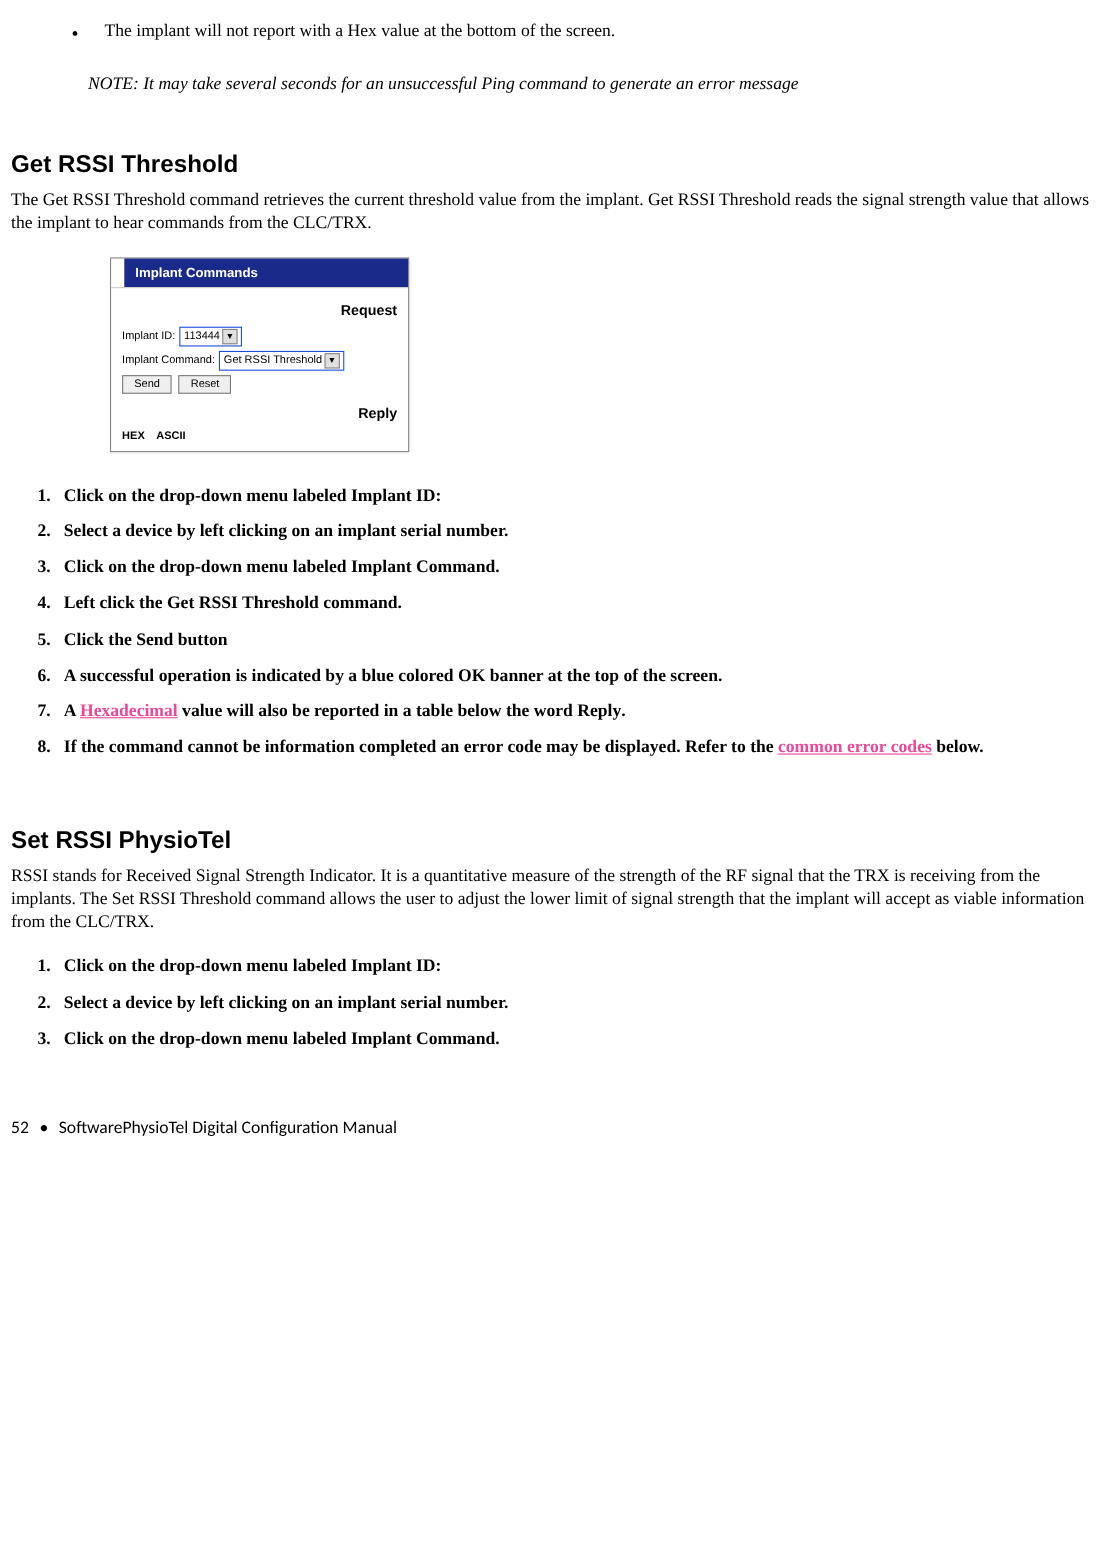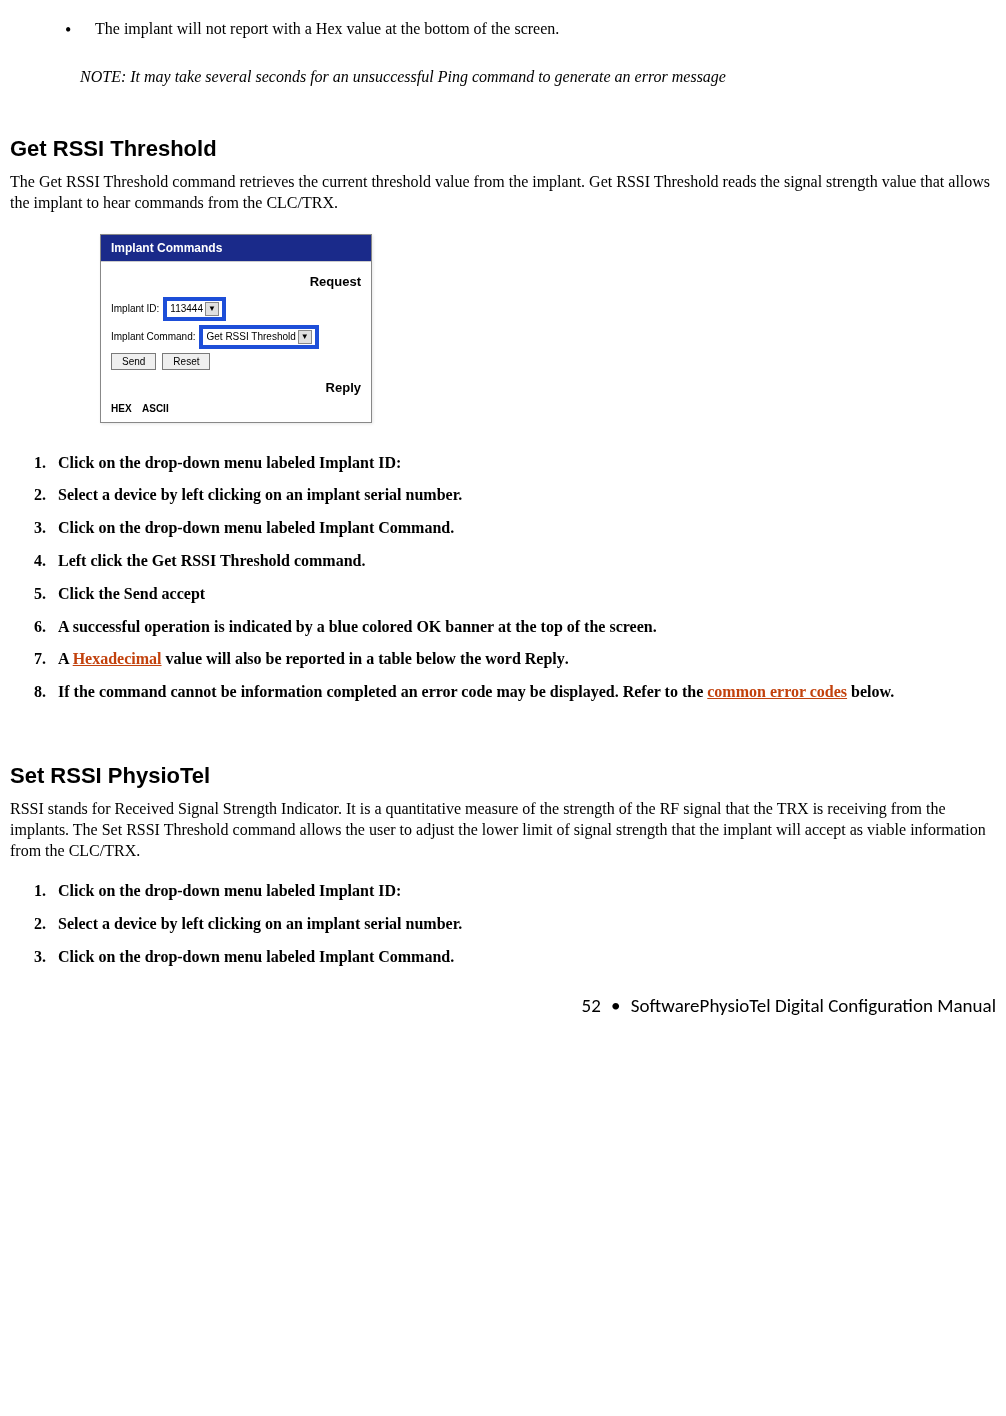--- a/index.html
+++ b/index.html
@@ -49,20 +49,21 @@
     font-size: 11px;
     background: #fff;
     box-shadow: 1px 1px 3px rgba(0,0,0,0.1);
   }
   .screenshot-title {
     background: #1a2a8a;
     color: #fff;
     font-weight: bold;
     padding: 6px 10px;
     font-size: 12px;
+    margin-left: 12px;
   }
   .screenshot-body {
     padding: 8px 10px;
     border-top: 1px solid #ccc;
   }
   .section-label {
     font-weight: bold;
     font-size: 13px;
     margin: 4px 0 8px 0;
     font-family: Arial, sans-serif;
@@ -71,21 +72,21 @@
   .field-row {
     margin: 4px 0;
     display: flex;
     align-items: center;
     gap: 4px;
   }
   .field-label {
     font-size: 10px;
   }
   .dropdown {
-    border: 4px solid #1d4ed8;
+    border: 1px solid #1d4ed8;
     background: #fff;
     padding: 1px 3px;
     font-size: 10px;
     display: inline-flex;
     align-items: center;
     gap: 2px;
   }
   .dropdown-arrow {
     background: #e0e0e0;
     border: 1px solid #888;
@@ -115,29 +116,29 @@
     margin: 20px 0 20px 40px;
     padding: 0;
   }
   ol.steps li {
     margin-bottom: 12px;
     padding-left: 8px;
     line-height: 1.3;
     font-weight: bold;
   }
   .link {
-    color: #c2410c;
+    color: #ec4899;
     text-decoration: underline;
   }
   .footer {
     display: flex;
-    justify-content: flex-end;
-    margin-top: 26px;
+    justify-content: flex-start;
+    margin-top: 60px;
     font-family: Calibri, Arial, sans-serif;
-    font-size: 19px;
+    font-size: 16px;
   }
   .footer .left span.bullet { margin: 0 6px; }
 </style>
 </head>
 <body>
 
 <ul class="bullet-list">
   <li>The implant will not report with a Hex value at the bottom of the screen.</li>
 </ul>
 
@@ -174,21 +175,21 @@
       <span>ASCII</span>
     </div>
   </div>
 </div>
 
 <ol class="steps">
   <li><span>Click on the drop-down menu labeled </span><strong>Implant ID:</strong></li>
   <li>Select a device by left clicking on an implant serial number.</li>
   <li><span>Click on the drop-down menu labeled </span><strong>Implant Command</strong><span>.</span></li>
   <li><span>Left click the </span><strong>Get RSSI Threshold</strong><span> command.</span></li>
-  <li><span>Click the </span><strong>Send</strong><span> accept</span></li>
+  <li><span>Click the </span><strong>Send</strong><span> button</span></li>
   <li><span>A successful operation is indicated by a blue colored </span><strong>OK</strong><span> banner at the top of the screen.</span></li>
   <li><span>A </span><a class="link">Hexadecimal</a><span> value will also be reported in a table below the word </span><strong>Reply</strong><span>.</span></li>
   <li><span>If the command cannot be information completed an error code may be displayed. Refer to the </span><a class="link">common error codes</a><span> below.</span></li>
 </ol>
 
 <h2 style="margin-top:60px;">Set RSSI PhysioTel</h2>
 <p class="para">RSSI stands for Received Signal Strength Indicator. It is a quantitative measure of the strength of the RF signal that the TRX is receiving from the implants.  The Set RSSI Threshold command allows the user to adjust the lower limit of signal strength that the implant will accept as viable information from the CLC/TRX.</p>
 
 <ol class="steps">
   <li><span>Click on the drop-down menu labeled </span><strong>Implant ID:</strong></li>

